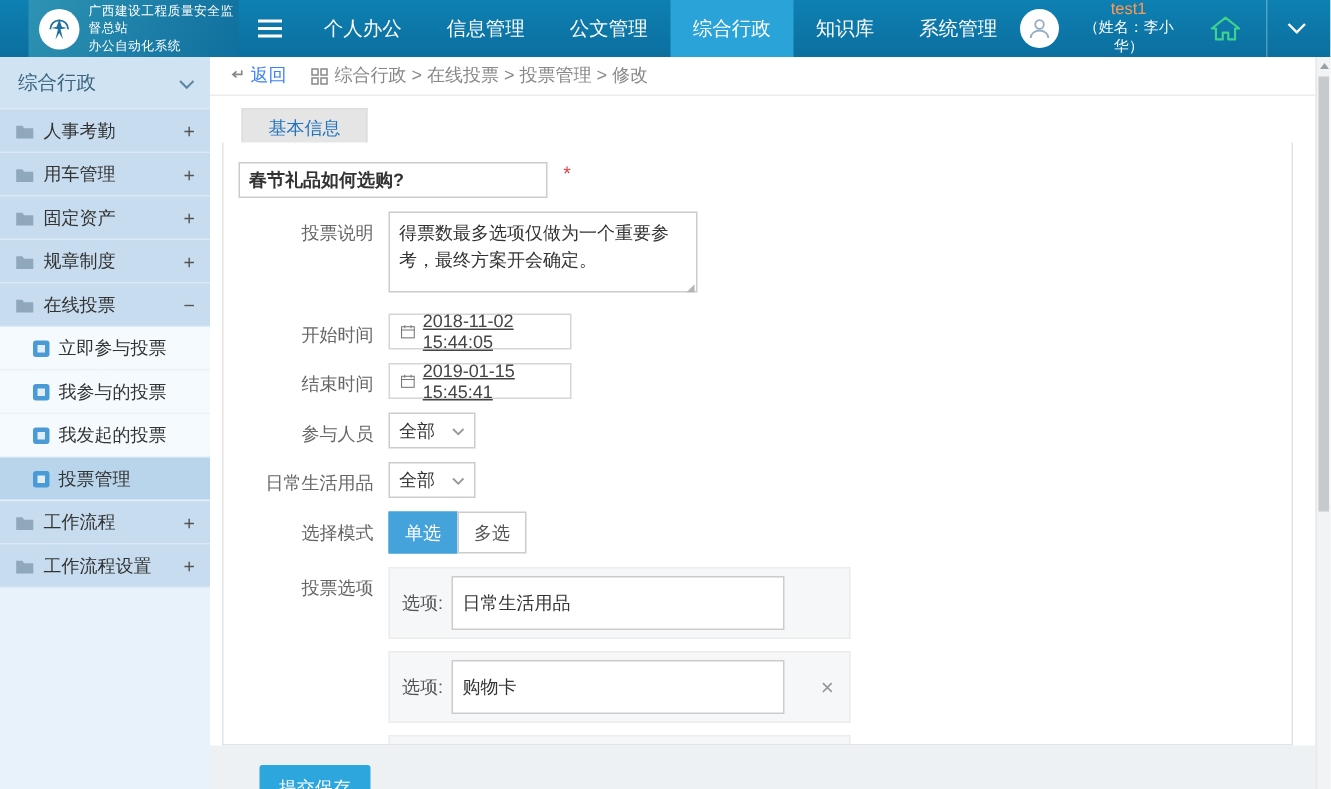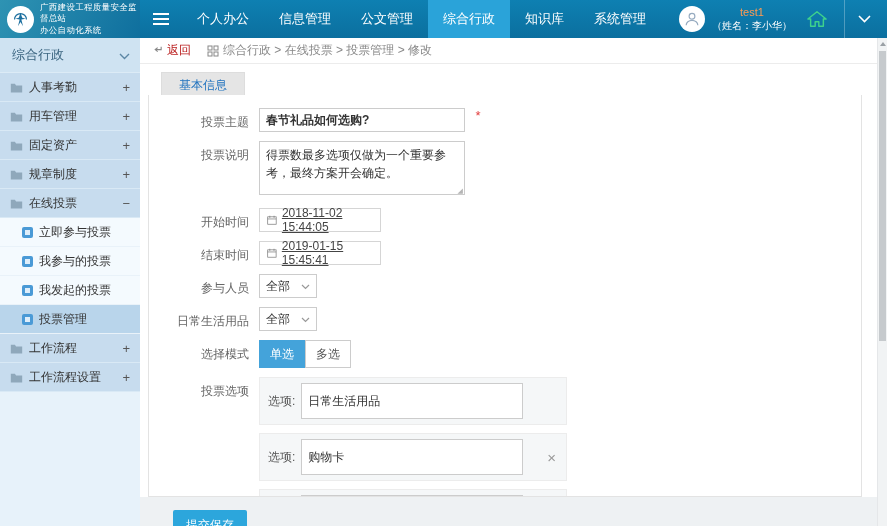--- a/index.html
+++ b/index.html
@@ -3,21 +3,21 @@
 <meta charset="utf-8">
 <style>
   * { box-sizing: border-box; margin: 0; padding: 0; }
   html,body { width:887px; height:526px; overflow:hidden; }
   body { font-family:"Liberation Sans","DejaVu Sans",sans-serif; background:#eef2f5; position:relative; }
 
   
   .topbar { position:absolute; left:0; top:0; right:0; height:38px; display:flex; align-items:stretch;
             background:linear-gradient(180deg,#0e80b2,#0b6f9f); z-index:5; }
   .logo { width:140px; flex-shrink:0; display:flex; align-items:center; gap:6px; padding-left:7px;
-          background:linear-gradient(120deg,#2e93b3,#0f6f9e); }
+          background:linear-gradient(120deg,#2e93b3,#0f6f9e);margin-left:19px; }
   .logo-circle { width:27px; height:27px; border-radius:50%; background:#fff; flex-shrink:0;
                  display:flex; align-items:center; justify-content:center; }
   .logo-text { color:#fff; font-size:8.5px; line-height:1.3; letter-spacing:.3px; }
   .burger { width:42px; display:flex; flex-direction:column; justify-content:center; align-items:center; gap:3px; cursor:pointer; }
   .burger i { display:block; width:16px; height:2px; background:#fff; }
   .nav { display:flex; align-items:stretch; }
   .nav-item { padding:0 15px; line-height:38px; color:#fff; font-size:13px; cursor:pointer; white-space:nowrap; }
   .nav-item.active { background:#2aa3d9; }
   .user-zone { margin-left:auto; display:flex; align-items:center; padding-right:4px; }
   .avatar { width:26px; height:26px; border-radius:50%; background:#fff; display:flex; align-items:center; justify-content:center; margin-right:7px; }
@@ -40,21 +40,21 @@
   .sb-sub { background:#f4fafe; border-bottom:1px solid #e9f2f9; height:29px; display:flex; align-items:center;
             padding:0 10px 0 22px; color:#333; font-size:12px; cursor:pointer; }
   .sb-sub.selected { background:#b9d5eb; }
   .sb-sub .subico { width:11px; height:11px; border-radius:2px; background:#4a9ad6; margin-right:6px; flex-shrink:0; position:relative; }
   .sb-sub .subico::after { content:""; position:absolute; left:3px; top:3px; width:5px; height:5px; background:#dfeefa; }
 
   
   .main { position:absolute; left:140px; top:38px; right:10px; bottom:0; background:#fff; }
   .breadcrumb { height:26px; display:flex; align-items:center; padding-left:12px; font-size:12px; color:#888;
                 border-bottom:1px solid #ececec; background:#fff; }
-  .bc-back { display:flex; align-items:center; gap:4px; cursor:pointer; color:#b91c1c; }
+  .bc-back { display:flex; align-items:center; gap:4px; cursor:pointer; color:#3b82f6; }
   .bc-gap { width:16px; }
   .bc-path { color:#888; cursor:pointer; margin-left:4px; }
 
   .panel-wrap { position:absolute; left:8px; right:15px; top:26px; bottom:29px; }
   .tabrow { border-bottom:1px solid #ddd; padding:7px 0 0 13px; }
   .tab { display:inline-block; border:1px solid #ddd; border-bottom:1px solid #fff; background:#e5e5e5;
          color:#2173bf; font-size:12px; padding:4px 17px; position:relative; top:1px; cursor:pointer; }
   .panel { border:1px solid #e3e3e3; border-top:none; background:#fff; position:absolute; left:0; right:0; top:31px; bottom:0; overflow:hidden; }
 
   .form { padding:13px 0 0 10px; }
@@ -262,21 +262,20 @@
   </div>
 
   <div class="panel-wrap">
     <div class="tabrow">
       <span class="tab">基本信息</span>
     </div>
     <div class="panel">
       <div class="form">
 
         <div class="frow">
-          <div class="flabel">投票主题</div>
           <div>
             <input class="txt subject-input" value="春节礼品如何选购?" style="">
             <span class="req">*</span>
           </div>
         </div>
 
         <div class="frow">
           <div class="flabel">投票说明</div>
           <div class="ta-wrap">
             <textarea class="ta" style="">得票数最多选项仅做为一个重要参考，最终方案开会确定。</textarea>

